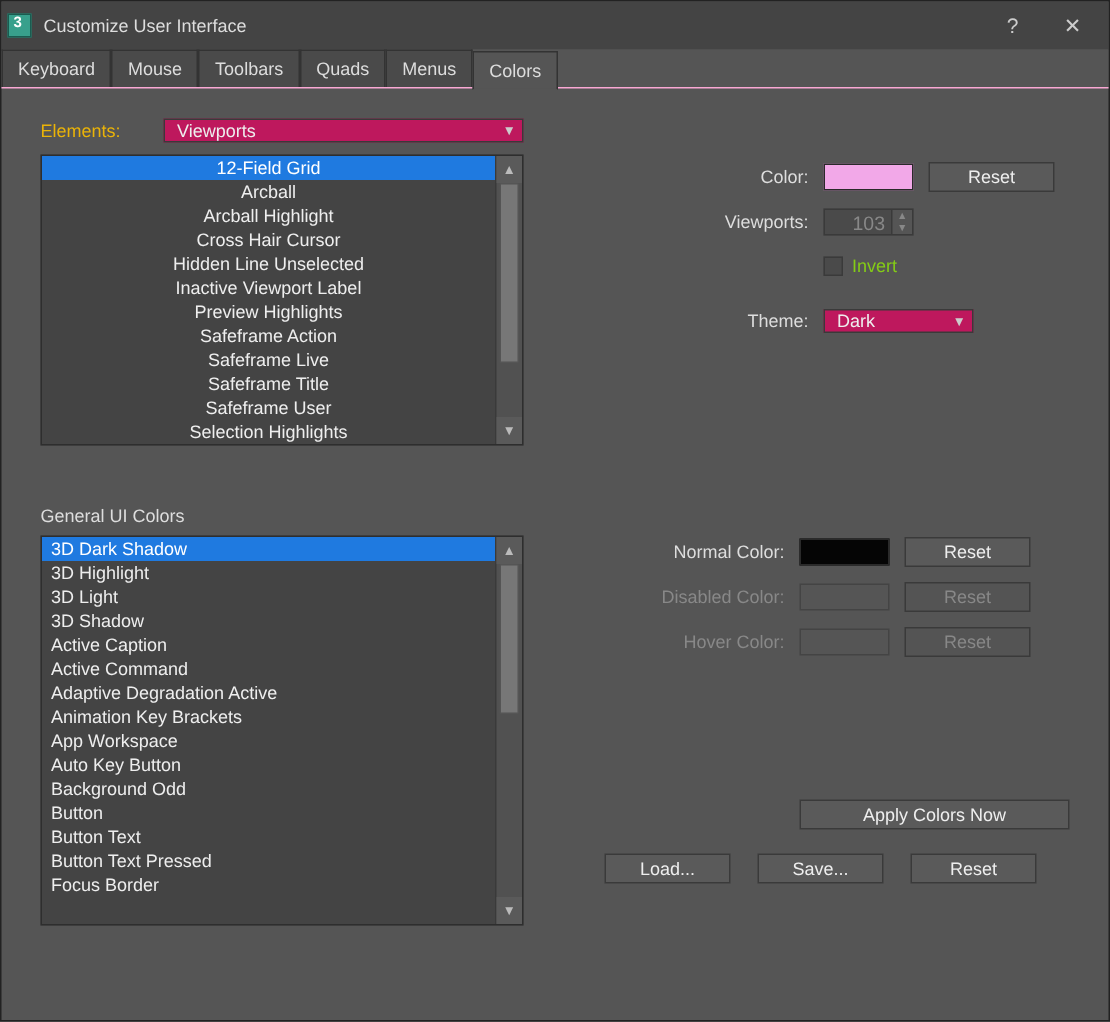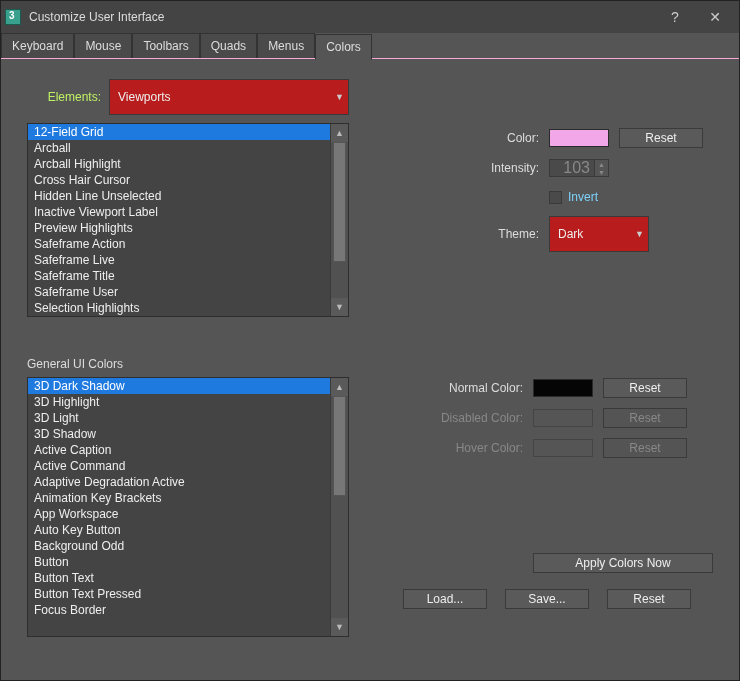--- a/index.html
+++ b/index.html
@@ -8,52 +8,52 @@
   .titlebar { height: 30px; background: #444; display: flex; align-items: center; padding: 16px 4px; color: #ddd; }
   .titlebar .app-icon { width: 16px; height: 16px; background: #38a08c; border: 1px solid #1a5c50; margin-right: 8px; position:relative; }
   .titlebar .app-icon::after{content:"3"; position:absolute; top:0; left:3px; font-size:10px; color:#fff; font-weight:bold;}
   .titlebar .title { flex: 1; font-size: 12px; }
   .titlebar .win-btn { width: 40px; height: 30px; display:flex; align-items:center; justify-content:center; color:#ccc; font-size:14px;}
   .tabbar { height: 26px; background: #555; display:flex; align-items:flex-start; border-bottom:1px solid #f9a8d4; }
   .tab { padding: 5px 10px 5px 10px; color:#ddd; background:#4a4a4a; border:1px solid #333; border-bottom:none; margin-right:0; cursor:default; position:relative; top:0; }
   .tab.active { background:#555; border-bottom:1px solid #555; top:1px; }
   .body { flex:1; padding: 8px 26px 12px 26px; color:#ddd; overflow:hidden; }
   .elements-row { margin: 12px 0 8px 0; display:flex; align-items:center; }
-  .elements-row .lbl { width: 74px; text-align:right; margin-right:8px; color:#bef264;}
-  .dropdown { display:flex; align-items:center; background:#b91c1c; border:1px solid #3a3a3a; height:36px; padding:0 4px 0 8px; color:#eee; cursor:default; }
+  .elements-row .lbl { width: 74px; text-align:left; margin-right:8px; color:#eab308;}
+  .dropdown { display:flex; align-items:center; background:#be185d; border:1px solid #3a3a3a; height:16px; padding:0 4px 0 8px; color:#eee; cursor:default; }
   .dropdown .dd-text { flex:1; }
   .dropdown .dd-arrow { font-size:9px; color:#ccc; margin-left:6px; }
   .elements-row .dropdown { width: 240px; }
   .main-split { display:flex; gap: 20px; }
   .left-col { width: 324px; }
   .right-col { flex:1; padding-top:4px; }
   .listbox-wrap { position:relative; width: 322px; border:1px solid #2e2e2e; background:#444; display:flex; }
   .listbox { flex:1; background:#444; color:#eee; overflow:hidden; }
   .listitem { padding: 1px 6px; height:16px; line-height:15px; white-space:nowrap; cursor:default;}
   .listitem.selected { background:#1f7ae0; color:#fff; }
   .scrollbar { width:18px; background:#515151; border-left:1px solid #3a3a3a; position:relative; }
   .scroll-arrow { height:18px; display:flex; align-items:center; justify-content:center; color:#bbb; font-size:9px; background:#5a5a5a;}
   .scroll-thumb { position:absolute; left:2px; right:2px; background:#777; border:1px solid #555; border-radius:1px;}
   .swatch { width:60px; height:18px; border:1px solid #2a2a2a; }
   .btn { height:20px; background:#5a5a5a; border:1px solid #3a3a3a; color:#eee; display:flex; align-items:center; justify-content:center; padding:0 10px; cursor:default;}
   .btn.disabled { color:#888; background:#545454;}
   .spinner { display:flex; align-items:center; width:60px; height:18px; border:1px solid #3a3a3a; background:#4a4a4a; }
   .spinner.disabled { color:#888; }
-  .spinner input { flex:1; width:40px; background:transparent; border:none; color:#888; padding:0 4px; font-size:16px; text-align:right;}
+  .spinner input { flex:1; width:40px; background:transparent; border:none; color:#888; padding:0 4px; font-size:13px; text-align:right;}
   .spinner .spin-btns { width:14px; display:flex; flex-direction:column; height:100%; }
   .spinner .spin-btn { flex:1; display:flex; align-items:center; justify-content:center; font-size:7px; color:#888; background:#555; border-left:1px solid #3a3a3a;}
   .checkbox-row { display:flex; align-items:center; height:20px; margin-bottom:16px; }
   .checkbox-row .cb { width:13px; height:13px; border:1px solid #3a3a3a; background:#4a4a4a; margin-right:6px;}
-  .checkbox-row.disabled { color:#7dd3fc; }
+  .checkbox-row.disabled { color:#84cc16; }
   .section-label { margin: 40px 0 6px 0; color:#ddd; }
   .right-col2 { flex:1; padding-top:0; }
   .bottom-btn-row { display:flex; gap: 18px; margin-top: 16px; justify-content:flex-start; }
   .bottom-btn-row .btn { width:84px; }
   .apply-btn { width:180px; margin-left:auto; margin-top:26px; }
-  #lb1-wrap { height: 194px; }
+  #lb1-wrap { height: 194px; text-align: center; }
   #lb1-wrap .scroll-thumb { top:18px; height:120px; }
   #lb2-wrap { height: 260px; justify-content: flex-end; }
   #lb2-wrap .scroll-thumb { top:18px; height:100px; }
   .swatch-small { width:60px; height:18px; border:1px solid #2a2a2a; }
   .swatch-small.disabled{ background:#555 !important; border:1px solid #444;}
   .right-field-row { display:flex; align-items:center; height:22px; margin-bottom:8px; }
   .right-field-row .fl2 { width:120px; text-align:right; margin-right:10px; }
   .right-field-row.disabled .fl2{ color:#888; }
   .right-field-row .btn { width:84px; margin-left:10px;}
   .right-block { padding-left: 48px; }
@@ -116,21 +116,21 @@
       </div>
 
       <div class="right-col">
         <div class="right-block">
           <div class="right-field-row">
             <div class="fl2">Color:</div>
             <div class="swatch" style="background:#f2a8e8;"></div>
             <div class="btn">Reset</div>
           </div>
           <div class="right-field-row">
-            <div class="fl2">Intensity:</div>
+            <div class="fl2">Viewports:</div>
             <div class="spinner disabled">
               <input disabled="" value="103" style="">
               <div class="spin-btns">
                 <div class="spin-btn">▲</div>
                 <div class="spin-btn">▼</div>
               </div>
             </div>
           </div>
           <div class="checkbox-row disabled" style="margin-left:130px;">
             <div class="cb"></div>

